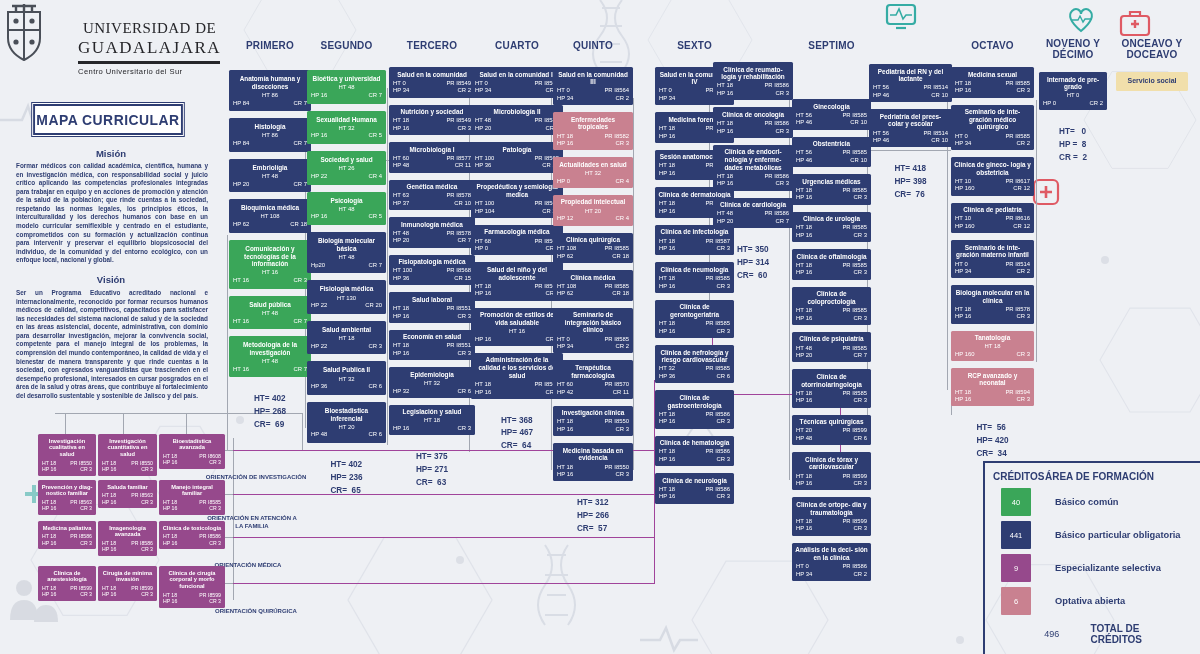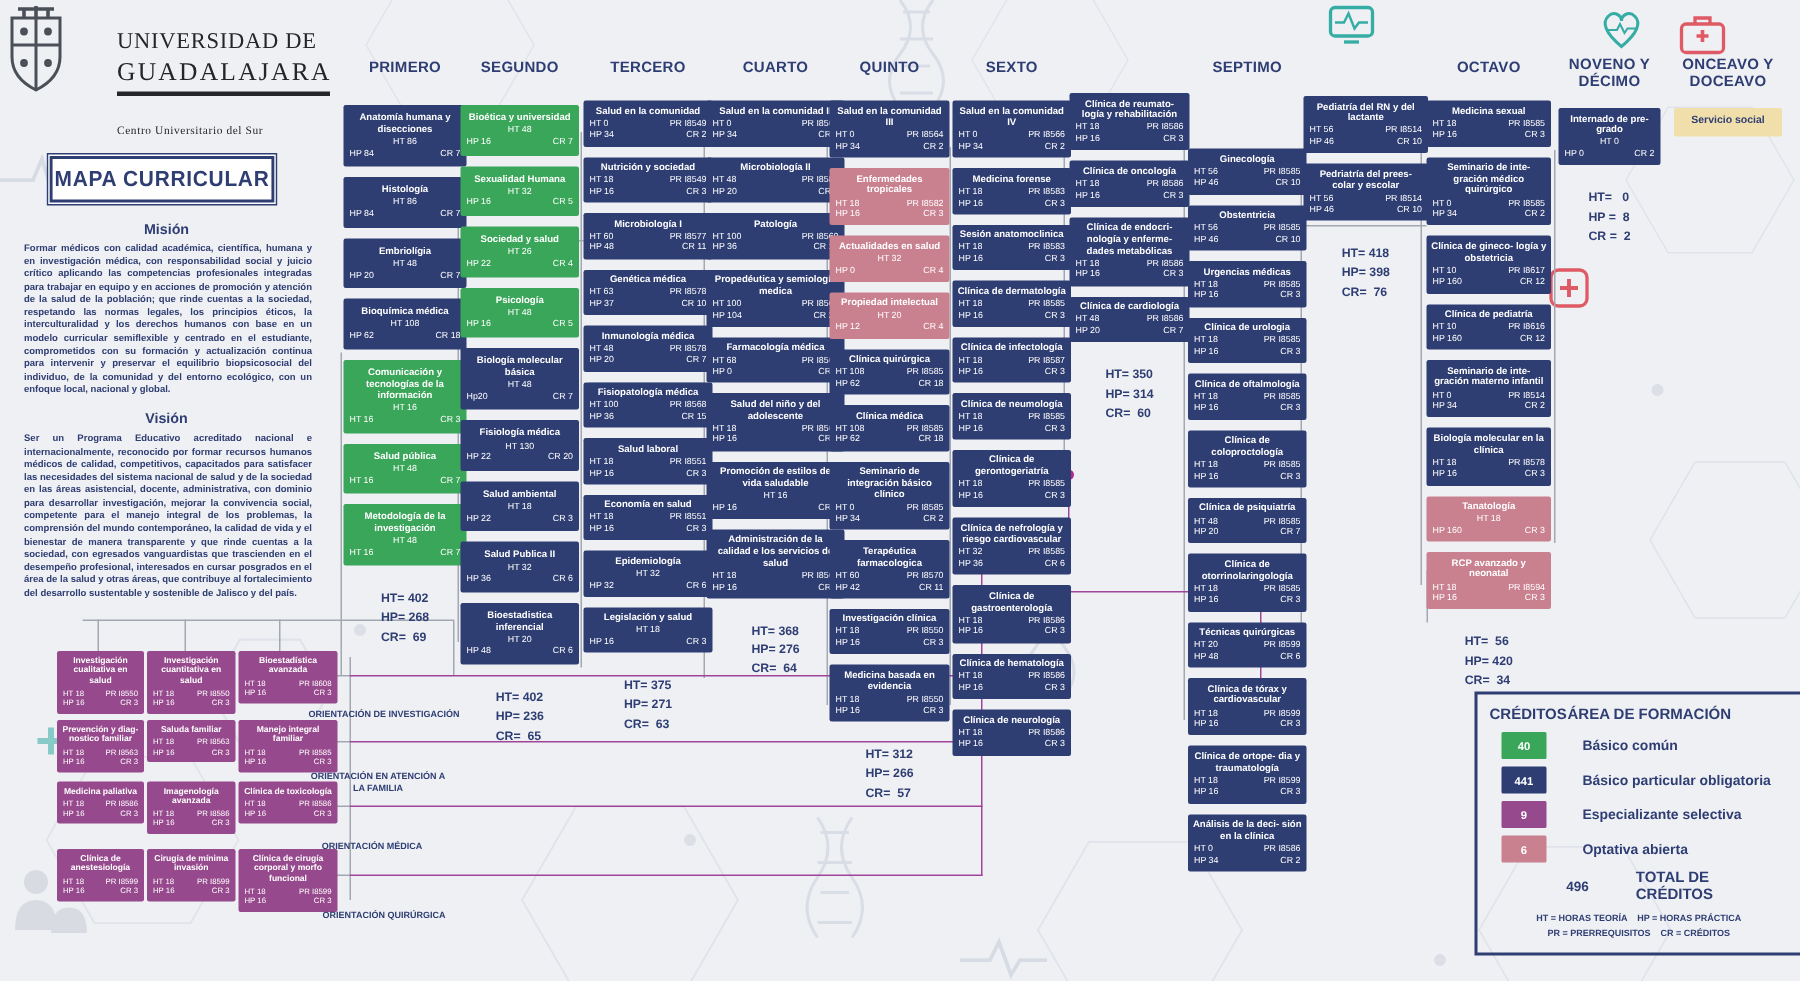--- a/index.html
+++ b/index.html
@@ -4,24 +4,24 @@
 <style>
   html,body{margin:0;padding:0;}
   body{width:1200px;height:654px;position:relative;overflow:hidden;
        background:#eef0f4;font-family:"Liberation Sans",sans-serif;}
   svg.bg{position:absolute;left:0;top:0;z-index:0;}
   .deco{position:absolute;z-index:1;}
   
   .left-panel{position:absolute;left:0;top:0;width:222px;height:654px;z-index:3;}
   .logo-row{position:absolute;left:28px;top:14px;width:190px;}
   .uni-name{position:absolute;left:78px;top:20px;color:#26262a;font-family:"Liberation Serif",serif;}
-  .uni-line1{font-size:15px;letter-spacing:.5px;}
+  .uni-line1{font-size:15px;letter-spacing:.5px;text-align:center;}
   .uni-line2{font-size:17px;letter-spacing:1.5px;margin-top:1px;}
   .uni-bar{height:3px;background:#26262a;margin-top:3px;width:142px;}
-  .uni-sub{font-size:7.6px;color:#26262a;margin-top:18px;letter-spacing:.4px;font-family:Liberation Serif, serif;}
+  .uni-sub{font-size:7.6px;color:#26262a;margin-top:3px;letter-spacing:.4px;font-family:Liberation Sans, sans-serif;}
   .map-title{position:absolute;left:30px;top:104px;width:152px;background:#fff;
      border:2px solid #2e3d72;box-shadow:0 0 0 1px #fff,0 0 0 2px #2e3d72;
      text-align:center;padding:6px 0 5px;color:#2e3d72;font-weight:bold;
      font-size:14.5px;letter-spacing:.5px;transform:scaleX(.96);}
   .mission-h{position:absolute;width:222px;text-align:center;color:#2e3d72;font-weight:bold;font-size:9.5px;}
   .mission-t{position:absolute;left:16px;width:192px;color:#2e3d72;font-weight:bold;
      font-size:6.35px;line-height:1.35;text-align:justify;}
   
   .col{position:absolute;display:flex;flex-direction:column;gap:7px;z-index:3;}
   .col-header{text-align:center;font-weight:bold;color:#2e3d72;font-size:10px;letter-spacing:.2px;white-space:pre-line;line-height:1.1;}
@@ -38,21 +38,21 @@
   .totals{margin-top:9px;color:#2e3d72;font-weight:bold;font-size:8.2px;text-align:left;line-height:1.55;align-self:center;}
   .totals div{white-space:pre;}
   .orient .c-title{font-size:5.7px;}
   .orient .c-row{font-size:5.2px;}
   .orient-label{position:absolute;color:#2e3d72;font-weight:bold;font-size:6px;line-height:1.25;text-align:center;z-index:3;}
   
   .legend{position:absolute;left:983px;top:461px;width:199px;border:2px solid #2e3d72;z-index:4;padding:8px 8px 7px;}
   .legend-head{display:flex;color:#2e3d72;font-weight:bold;font-size:10px;margin-bottom:6px;}
   .legend-head .lh1{width:52px;}
   .legend-row{display:flex;align-items:center;margin-bottom:5px;}
-  .chip{width:30px;height:18px;border-radius:1px;color:#fff;font-size:7.5px;font-weight:bold;
+  .chip{width:30px;height:28px;border-radius:1px;color:#fff;font-size:7.5px;font-weight:normal;
         display:flex;align-items:center;justify-content:center;margin-left:8px;}
   .chip.none{background:transparent;color:#2e3d72;font-size:9px;margin-left:44px;}
   .legend-row .lbl{margin-left:24px;color:#2e3d72;font-weight:bold;font-size:9.3px;}
   .legend-row.total .lbl{font-size:10px;}
   .legend-foot{color:#2e3d72;font-weight:bold;font-size:6px;text-align:center;margin-top:7px;line-height:1.6;}
   .line{position:absolute;background:#a2a7b1;z-index:2;}
   .pline{position:absolute;background:#a0449a;z-index:2;}
   .pdot{position:absolute;width:7px;height:7px;border-radius:50%;background:#b12b8f;z-index:2;}
 </style>
 </head>
@@ -517,21 +517,21 @@
           <span>HT 18</span>
           <span>PR I8563</span>
         </div>
         <div class="c-row">
           <span>HP 16</span>
           <span>CR 3</span>
         </div>
       </div>
       <div class="totals">
         <div>HT= 368</div>
-        <div>HP= 276</div>
+        <div>HP= 467</div>
         <div>CR=  64</div>
       </div>
     </div>
     <div class="col" style="left: 553px; top: 40px; width: 80px;">
       <div class="col-header" style="margin-bottom: 9px;">QUINTO</div>
       <div class="course blue">
         <div class="c-title">Salud en la comunidad III</div>
         <div class="c-row">
           <span>HT 0</span>
           <span>PR I8564</span>
@@ -637,21 +637,21 @@
           <span>HP 16</span>
           <span>CR 3</span>
         </div>
       </div>
       <div class="totals">
         <div>HT= 312</div>
         <div>HP= 266</div>
         <div>CR=  57</div>
       </div>
     </div>
-    <div class="col" style="left: 635px; top: 40px; width: 79px;">
+    <div class="col" style="left: 635px; top: 40px; width: 79px; padding-left: 20px;">
       <div class="col-header" style="margin-bottom: 9px;">SEXTO</div>
       <div class="course blue">
         <div class="c-title">Salud en la comunidad IV</div>
         <div class="c-row">
           <span>HT 0</span>
           <span>PR I8566</span>
         </div>
         <div class="c-row">
           <span>HP 34</span>
           <span>CR 2</span>

